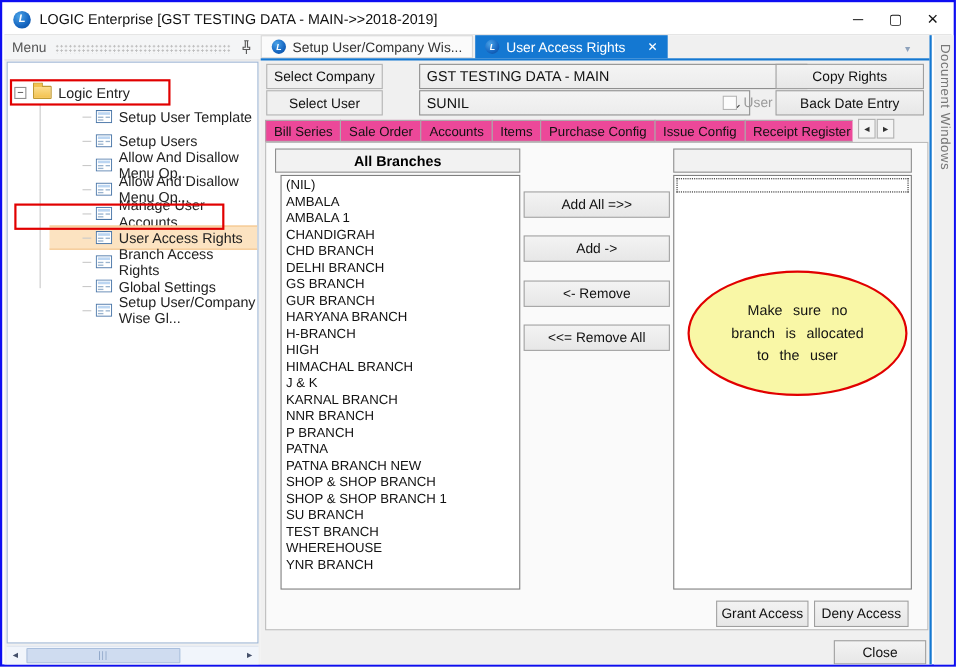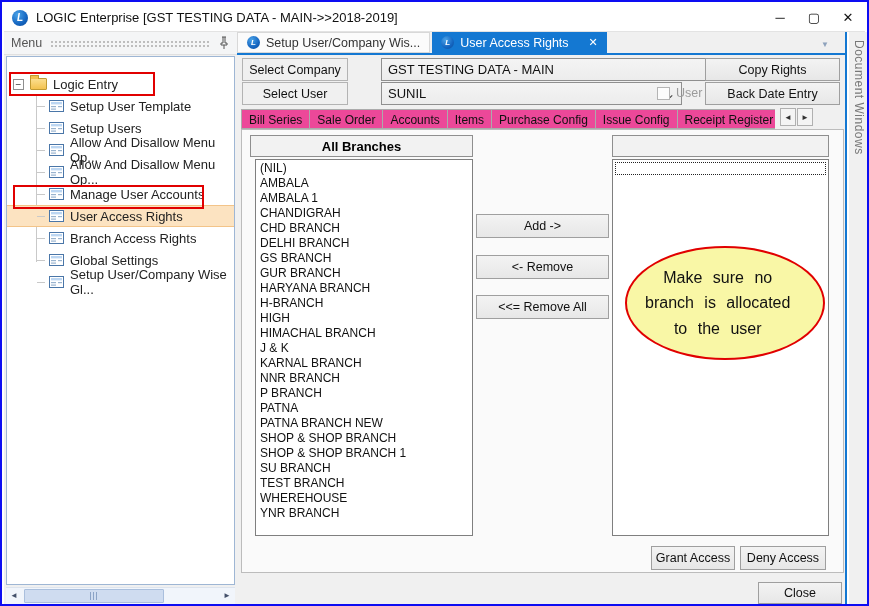--- a/index.html
+++ b/index.html
@@ -30,21 +30,21 @@
   .menu-header{position:absolute;left:0;top:0;right:0;height:23px;background:#f4f5f6;display:flex;align-items:center;padding:0 7px;border-bottom:1px solid #e0e0e0;}
   .menu-header .hdr-label{font-size:12.5px;color:#555;}
   .dots{flex:1;height:9px;margin:2px 8px 0 8px;background-image:radial-gradient(#bdbdbd 0.8px,transparent 0.9px);background-size:4px 4px;}
   .pin-icon{width:12px;height:14px;}
   .tree-box{position:absolute;left:2px;top:24px;width:229px;height:529px;background:#fff;border:1px solid #9eb6d4;overflow:hidden;padding-top:16px;}
   .tree-vline{position:absolute;left:29px;top:38px;width:1px;height:167px;background:#c9c9c9;}
   .t-root-row{position:relative;height:22px;display:flex;align-items:center;padding-left:6px;font-size:13px;color:#222;}
   .expand-box{width:11px;height:11px;border:1px solid #8f8f8f;background:#fff;font-size:10px;line-height:9px;text-align:center;color:#333;margin-right:6px;}
   .folder-icon{position:relative;width:17px;height:12px;background:linear-gradient(#fbde8e,#f3c24f);border:1px solid #c09a33;border-radius:1px;margin-right:6px;}
   .folder-icon::before{content:"";position:absolute;left:-1px;top:-4px;width:7px;height:3px;background:#f3c24f;border:1px solid #c09a33;border-bottom:none;border-radius:1px 1px 0 0;}
-  .t-row{position:relative;height:22px;display:flex;align-items:center;padding-left:42px;font-size:13px;color:#222;}
+  .t-row{position:relative;height:22px;display:flex;align-items:center;padding-left:42px;font-size:13px;color:#222;margin-left:38px;}
   .t-row::before{content:"";position:absolute;left:30px;top:50%;width:8px;height:1px;background:#c9c9c9;}
   .t-row .form-icon{flex:0 0 15px;margin-right:6px;}
   .t-row.selected{background:var(--sel-orange);border-top:1px solid var(--sel-orange-border);border-bottom:1px solid var(--sel-orange-border);}
   .red-box{position:absolute;border:2px solid var(--red);pointer-events:none;z-index:5;}
   .red-box.rb-root{left:5px;top:40px;width:146px;height:24px;}
   .red-box.rb-sel{left:9px;top:153px;width:191px;height:24px;}
   .hscroll{position:absolute;left:2px;bottom:2px;width:229px;height:17px;background:#f1f5fb;border-top:1px solid #dde4ee;display:flex;align-items:center;}
   .hs-arrow{width:16px;text-align:center;font-size:8px;color:#44506a;line-height:16px;}
   .hs-track{position:relative;flex:1;height:100%;}
   .hs-thumb{position:absolute;left:2px;top:1px;width:140px;height:14px;background:#cfdcf0;border:1px solid #aabfdd;border-radius:1px;display:flex;align-items:center;justify-content:center;}
@@ -88,22 +88,22 @@
   .bh-left{left:8px;width:223px;}
   .bh-right{left:370px;width:217px;}
   .list-box{position:absolute;top:29px;height:377px;background:#fff;border:1px solid #7f7f7f;overflow:hidden;}
   .lb-left{left:13px;width:218px;padding:1px 0 0 4px;}
   .lb-right{left:370px;width:217px;}
   .list-item{font-size:12px;line-height:15px;color:#111;white-space:nowrap;}
   .focus-row{position:absolute;left:2px;top:2px;right:2px;height:13px;border:1px dotted #222;}
   .xfer-btn{position:absolute;left:234px;width:133px;height:24px;}
   .xb-1{top:44px;} .xb-2{top:84px;} .xb-3{top:125px;} .xb-4{top:165px;}
   .ellipse{position:absolute;left:383px;top:116px;width:200px;height:114px;border:2px solid var(--red);border-radius:50%;
-           background:#f9f7a6;display:flex;align-items:center;text-align:center;
-           font-size:16px;color:#111;line-height:1.6;word-spacing:6px;padding:0 18px;z-index:4;}
+           background:#f9f7a6;display:flex;align-items:center;justify-content:center;text-align:center;
+           font-size:13px;color:#111;line-height:1.6;word-spacing:6px;padding:0 18px;z-index:4;}
   .grant-btn{position:absolute;left:409px;top:416px;width:84px;height:24px;}
   .deny-btn{position:absolute;left:498px;top:416px;width:86px;height:24px;}
   .close-btn{position:absolute;left:521px;top:550px;width:84px;height:22px;}
 
   
   .side-strip{position:absolute;left:847px;top:30px;width:20px;height:574px;background:var(--panel);}
   .side-strip .v-label{position:absolute;left:3px;top:8px;writing-mode:vertical-rl;font-size:12px;color:#777;letter-spacing:0.5px;}
 </style>
 </head>
 <body>
@@ -366,20 +366,21 @@
           <div class="list-item">SU BRANCH</div>
 
           <div class="list-item">TEST BRANCH</div>
 
 
           <div class="list-item">WHEREHOUSE</div>
 
           <div class="list-item">YNR BRANCH</div>
         </div>
 
+      <button class="btn xfer-btn xb-1">Add All =&gt;&gt;</button>
       <button class="btn xfer-btn xb-2">Add -&gt;</button>
       <button class="btn xfer-btn xb-3">&lt;- Remove</button>
       <button class="btn xfer-btn xb-4">&lt;&lt;= Remove All</button>
 
       <div class="list-box lb-right">
         <div class="focus-row"></div>
       </div>
 
       <div class="ellipse">
         <div>

